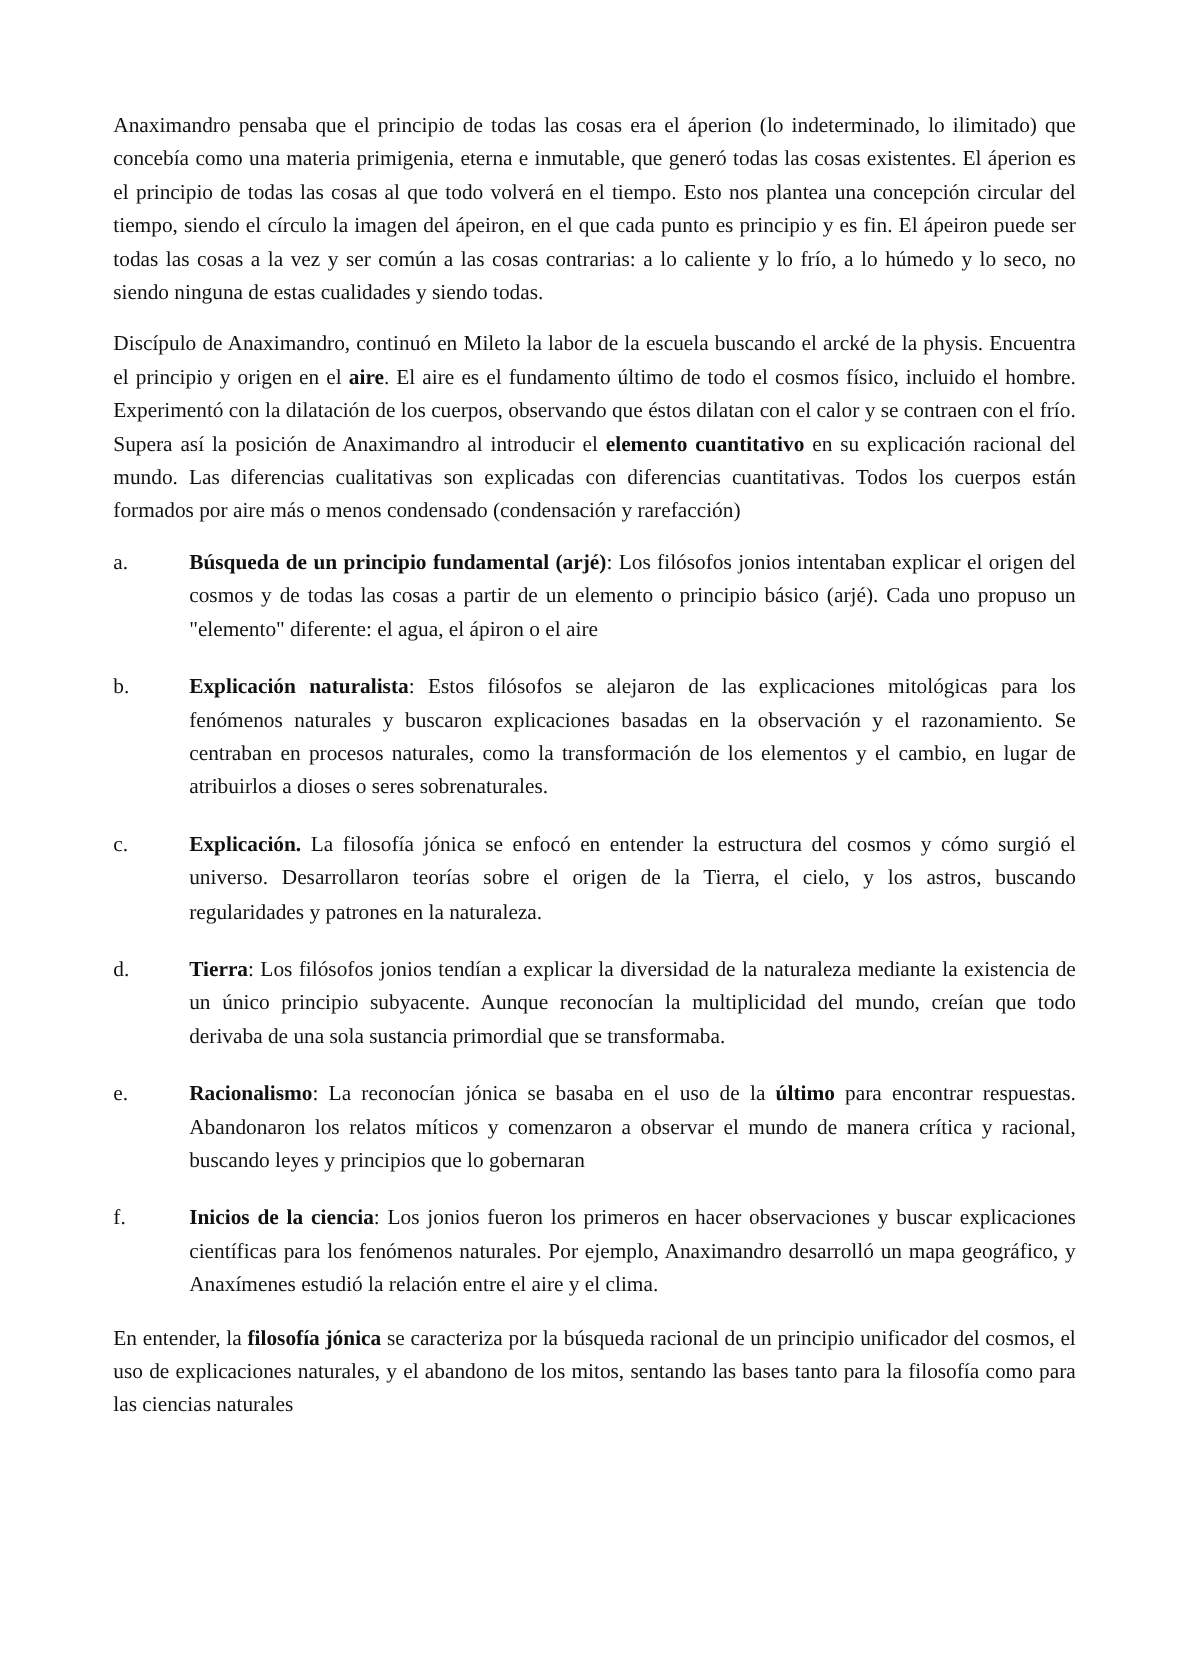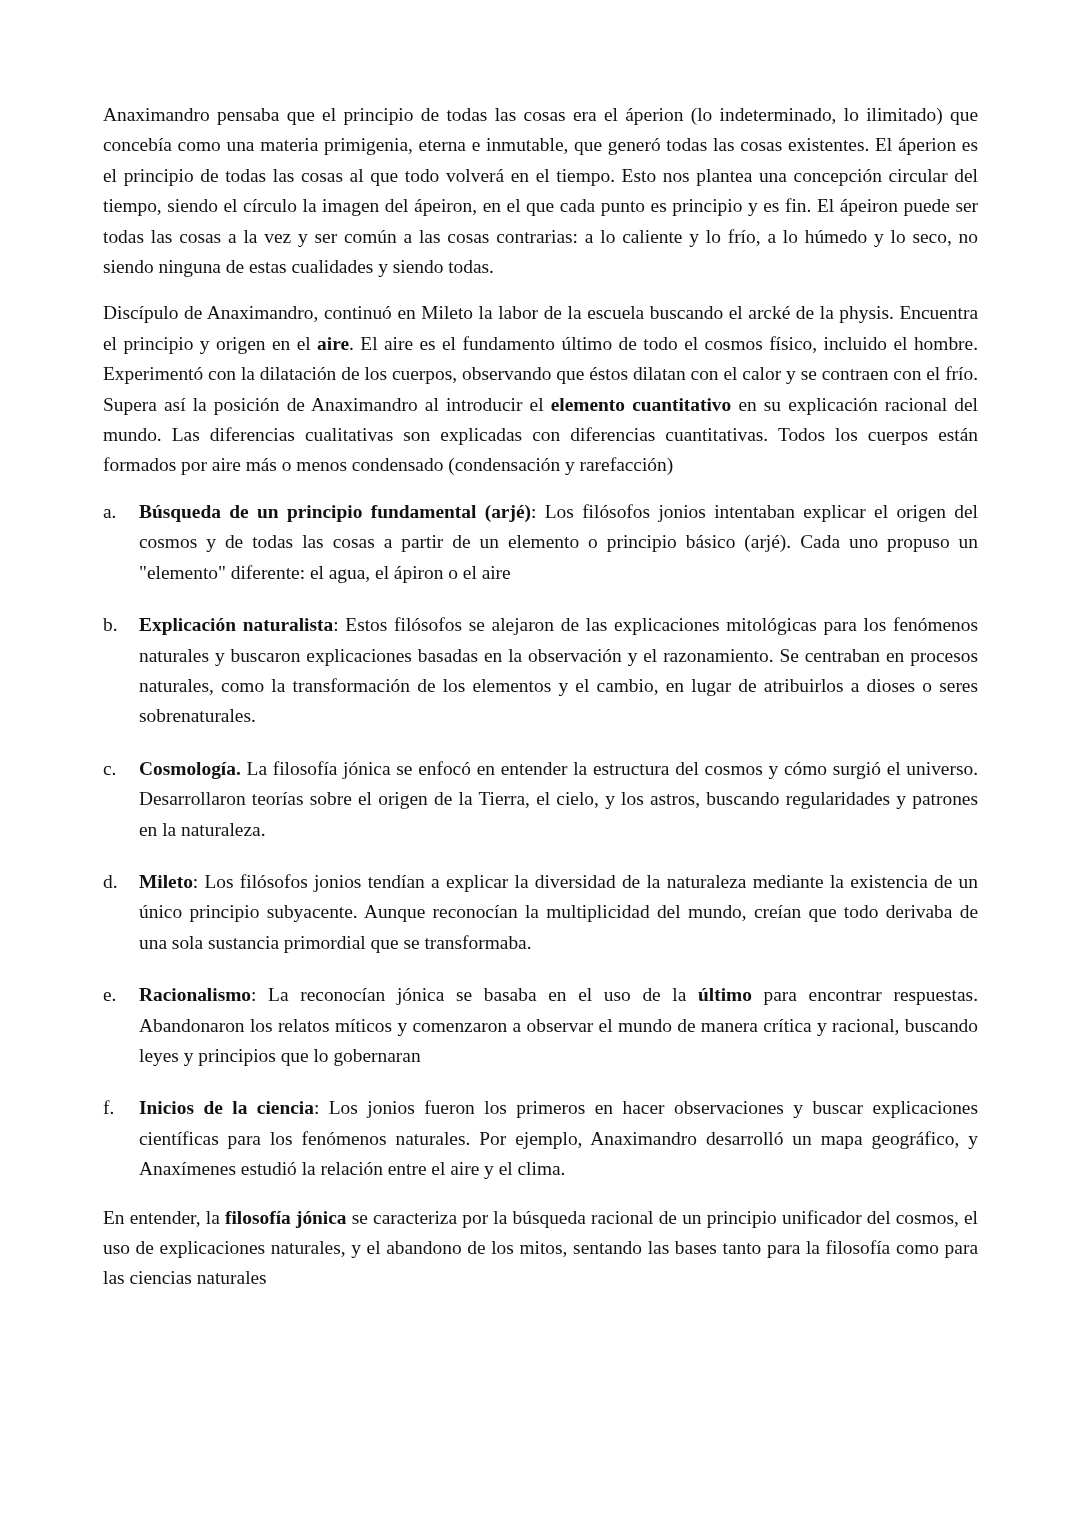--- a/index.html
+++ b/index.html
@@ -37,20 +37,21 @@
     padding-left: 36px;
     margin: 0 0 22px 0;
   }
   .list-item .marker {
     position: absolute;
     left: 0;
     top: 0;
   }
   .list-item .body {
     display: block;
+    margin-left: 33px;
   }
   b, .bold {
     font-weight: bold;
   }
   .intro {
     margin-bottom: 22px;
   }
 </style>
 </head>
 <body>
@@ -66,25 +67,25 @@
     <li class="list-item">
       <span class="marker">a.</span>
       <span class="body"><b>Búsqueda de un principio fundamental (arjé)</b><span>: Los filósofos jonios intentaban explicar el origen del cosmos y de todas las cosas a partir de un elemento o principio básico (arjé). Cada uno propuso un "elemento" diferente: el agua, el ápiron o el aire</span></span>
     </li>
     <li class="list-item">
       <span class="marker">b.</span>
       <span class="body"><b>Explicación naturalista</b><span>: Estos filósofos se alejaron de las explicaciones mitológicas para los fenómenos naturales y buscaron explicaciones basadas en la observación y el razonamiento. Se centraban en procesos naturales, como la transformación de los elementos y el cambio, en lugar de atribuirlos a dioses o seres sobrenaturales.</span></span>
     </li>
     <li class="list-item">
       <span class="marker">c.</span>
-      <span class="body"><b>Cosmología.</b><span> La filosofía jónica se enfocó en entender la estructura del cosmos y cómo surgió el universo. Desarrollaron teorías sobre el origen de la Tierra, el cielo, y los astros, buscando regularidades y patrones en la naturaleza.</span></span>
+      <span class="body"><b>Explicación.</b><span> La filosofía jónica se enfocó en entender la estructura del cosmos y cómo surgió el universo. Desarrollaron teorías sobre el origen de la Tierra, el cielo, y los astros, buscando regularidades y patrones en la naturaleza.</span></span>
     </li>
     <li class="list-item">
       <span class="marker">d.</span>
-      <span class="body"><b>Mileto</b><span>: Los filósofos jonios tendían a explicar la diversidad de la naturaleza mediante la existencia de un único principio subyacente. Aunque reconocían la multiplicidad del mundo, creían que todo derivaba de una sola sustancia primordial que se transformaba.</span></span>
+      <span class="body"><b>Tierra</b><span>: Los filósofos jonios tendían a explicar la diversidad de la naturaleza mediante la existencia de un único principio subyacente. Aunque reconocían la multiplicidad del mundo, creían que todo derivaba de una sola sustancia primordial que se transformaba.</span></span>
     </li>
     <li class="list-item">
       <span class="marker">e.</span>
       <span class="body"><b>Racionalismo</b><span>: La reconocían jónica se basaba en el uso de la </span><b>último</b><span> para encontrar respuestas. Abandonaron los relatos míticos y comenzaron a observar el mundo de manera crítica y racional, buscando leyes y principios que lo gobernaran</span></span>
     </li>
     <li class="list-item">
       <span class="marker">f.</span>
       <span class="body"><b>Inicios de la ciencia</b><span>: Los jonios fueron los primeros en hacer observaciones y buscar explicaciones científicas para los fenómenos naturales. Por ejemplo, Anaximandro desarrolló un mapa geográfico, y Anaxímenes estudió la relación entre el aire y el clima.</span></span>
     </li>
   </ul>

